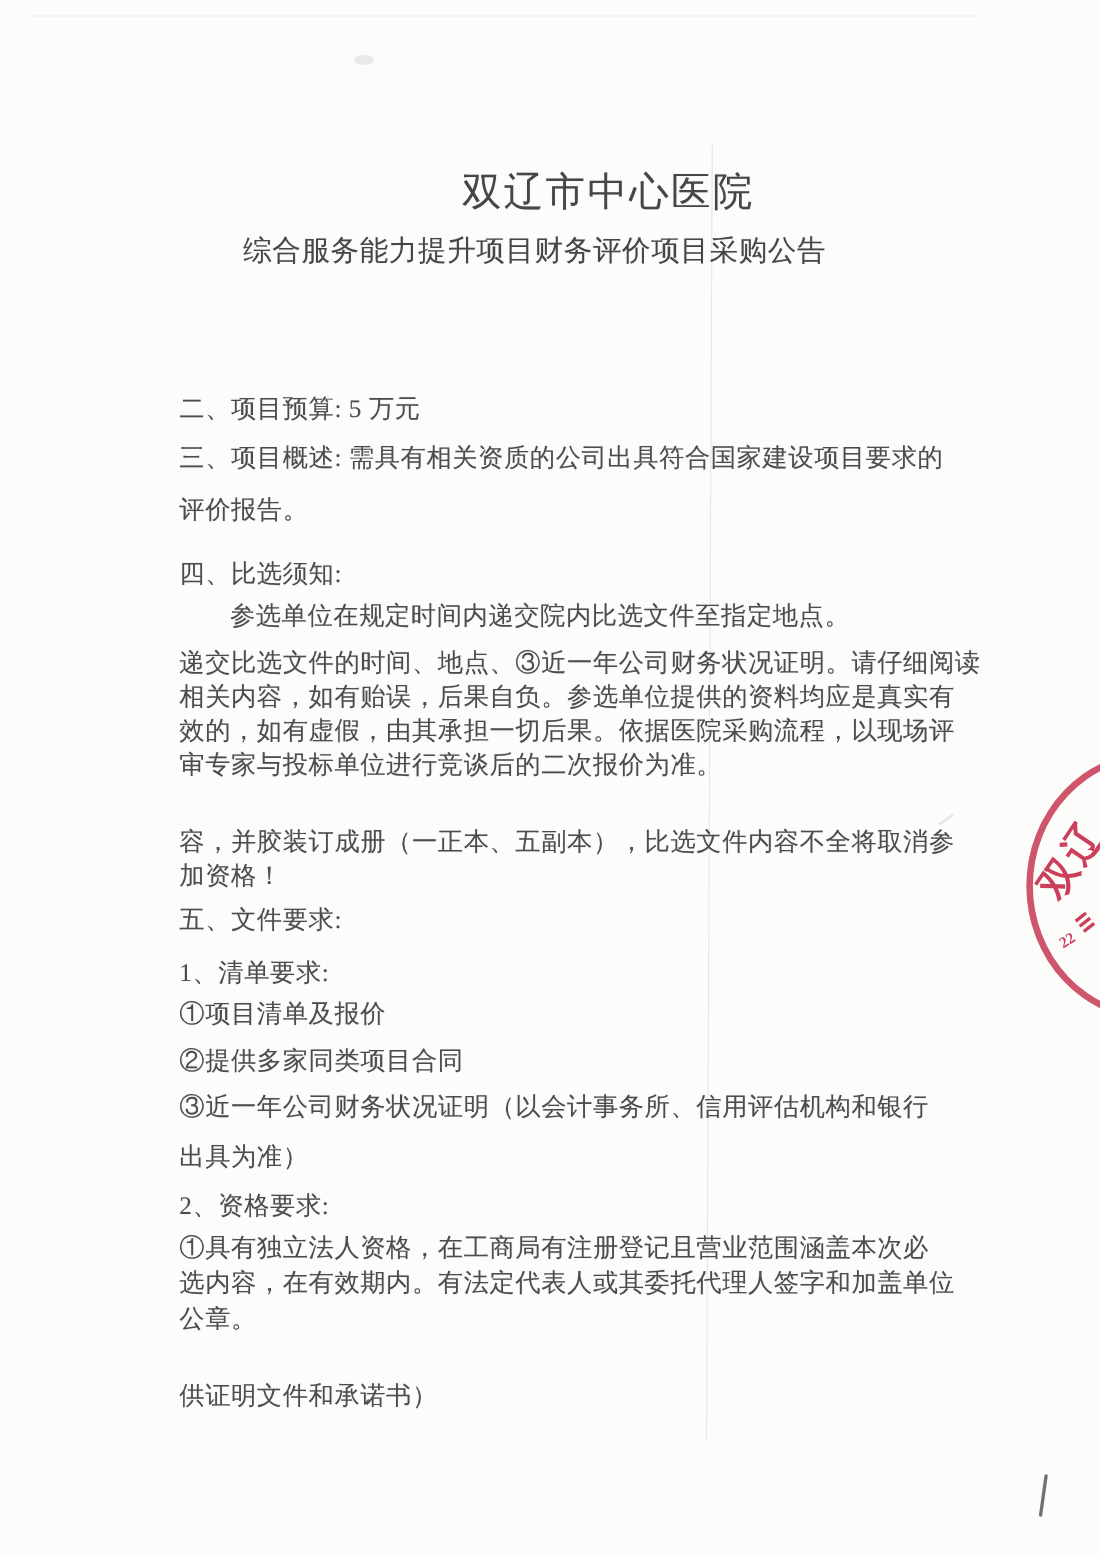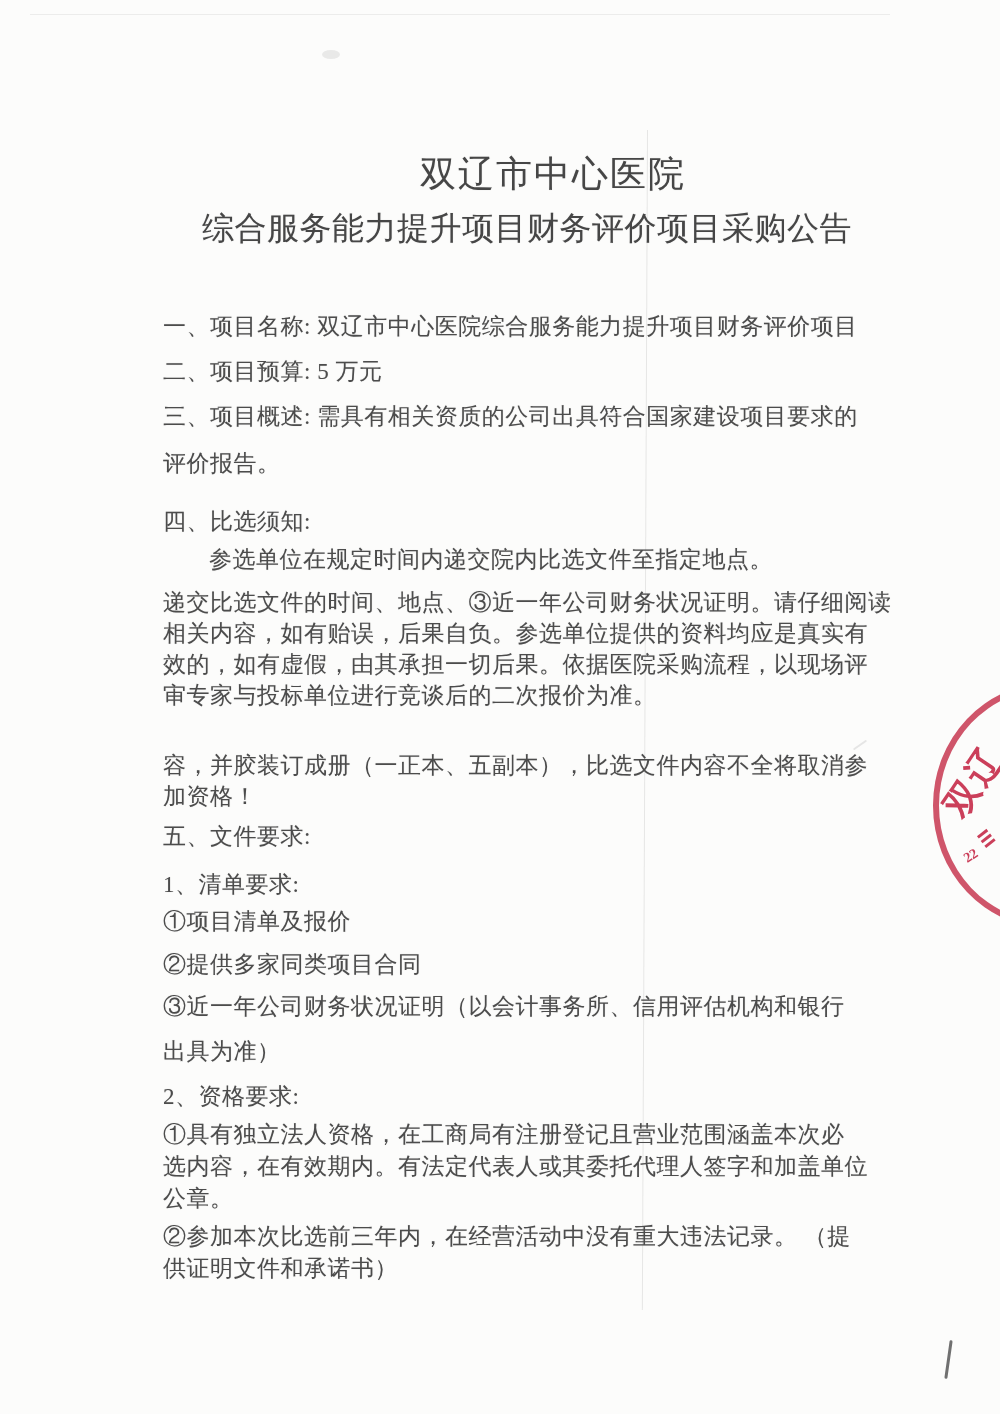--- a/index.html
+++ b/index.html
@@ -15,21 +15,21 @@
   .ln{
     position:absolute;
     white-space:nowrap;
     font-size:23px;
     line-height:28px;
     letter-spacing:0.5px;
     color:#4c4c4c;
     text-shadow:0 0 1px rgba(90,90,90,0.25);
   }
   .t1{font-size:36px;letter-spacing:2px;color:#464646;}
-  .t2{font-size:32px;letter-spacing:0.5px;color:#464646;}
+  .t2{font-size:26px;letter-spacing:0.5px;color:#464646;margin-left:19px;}
   
   .crease{
     position:absolute;left:647px;top:130px;width:1px;height:1180px;
     background:rgba(120,120,120,0.16);
     transform:rotate(0.25deg);transform-origin:top left;
   }
   .topline{
     position:absolute;left:30px;top:14px;width:860px;height:1px;
     background:rgba(140,140,140,0.14);
   }
@@ -82,21 +82,20 @@
 <div class="page">
 
   <div class="topline"></div>
   <div class="crease"></div>
   <div class="smudge"></div>
   <div class="squiggle"></div>
 
   <div class="ln t1" style="left:420px;top:160px">双辽市中心医院</div>
   <div class="ln t2" style="left:202px;top:214px">综合服务能力提升项目财务评价项目采购公告</div>
 
-  <div class="ln" style="left:163px;top:313px">一、项目名称: 双辽市中心医院综合服务能力提升项目财务评价项目</div>
   <div class="ln" style="left:163px;top:358px">二、项目预算: 5 万元</div>
   <div class="ln" style="left:163px;top:403px">三、项目概述: 需具有相关资质的公司出具符合国家建设项目要求的</div>
   <div class="ln" style="left:163px;top:450px">评价报告。</div>
 
   <div class="ln" style="left:163px;top:508px">四、比选须知:</div>
   <div class="ln" style="left:209px;top:546px">参选单位在规定时间内递交院内比选文件至指定地点。</div>
   <div class="ln" style="left:163px;top:589px">递交比选文件的时间、地点、③近一年公司财务状况证明。请仔细阅读</div>
   <div class="ln" style="left:163px;top:620px">相关内容，如有贻误，后果自负。参选单位提供的资料均应是真实有</div>
   <div class="ln" style="left:163px;top:682px">审专家与投标单位进行竞谈后的二次报价为准。</div>
   <div class="ln" style="left:163px;top:651px">效的，如有虚假，由其承担一切后果。依据医院采购流程，以现场评</div>
@@ -106,21 +105,20 @@
   <div class="ln" style="left:163px;top:823px">五、文件要求:</div>
   <div class="ln" style="left:163px;top:871px">1、清单要求:</div>
   <div class="ln" style="left:163px;top:908px">①项目清单及报价</div>
   <div class="ln" style="left:163px;top:951px">②提供多家同类项目合同</div>
   <div class="ln" style="left:163px;top:993px">③近一年公司财务状况证明（以会计事务所、信用评估机构和银行</div>
   <div class="ln" style="left:163px;top:1038px">出具为准）</div>
   <div class="ln" style="left:163px;top:1083px">2、资格要求:</div>
   <div class="ln" style="left:163px;top:1121px">①具有独立法人资格，在工商局有注册登记且营业范围涵盖本次必</div>
   <div class="ln" style="left:163px;top:1153px">选内容，在有效期内。有法定代表人或其委托代理人签字和加盖单位</div>
   <div class="ln" style="left:163px;top:1185px">公章。</div>
-  <div class="ln" style="left:163px;top:1223px">②参加本次比选前三年内，在经营活动中没有重大违法记录。 （提</div>
   <div class="ln" style="left:163px;top:1255px">供证明文件和承诺书）</div>
 
   <div>
     <div class="stamp-ring"></div>
     <div class="stamp-text">双辽</div>
     <div class="stamp-blot"></div>
     <div class="stamp-digits">22</div>
   </div>
 
   <div class="pen-mark"></div>

